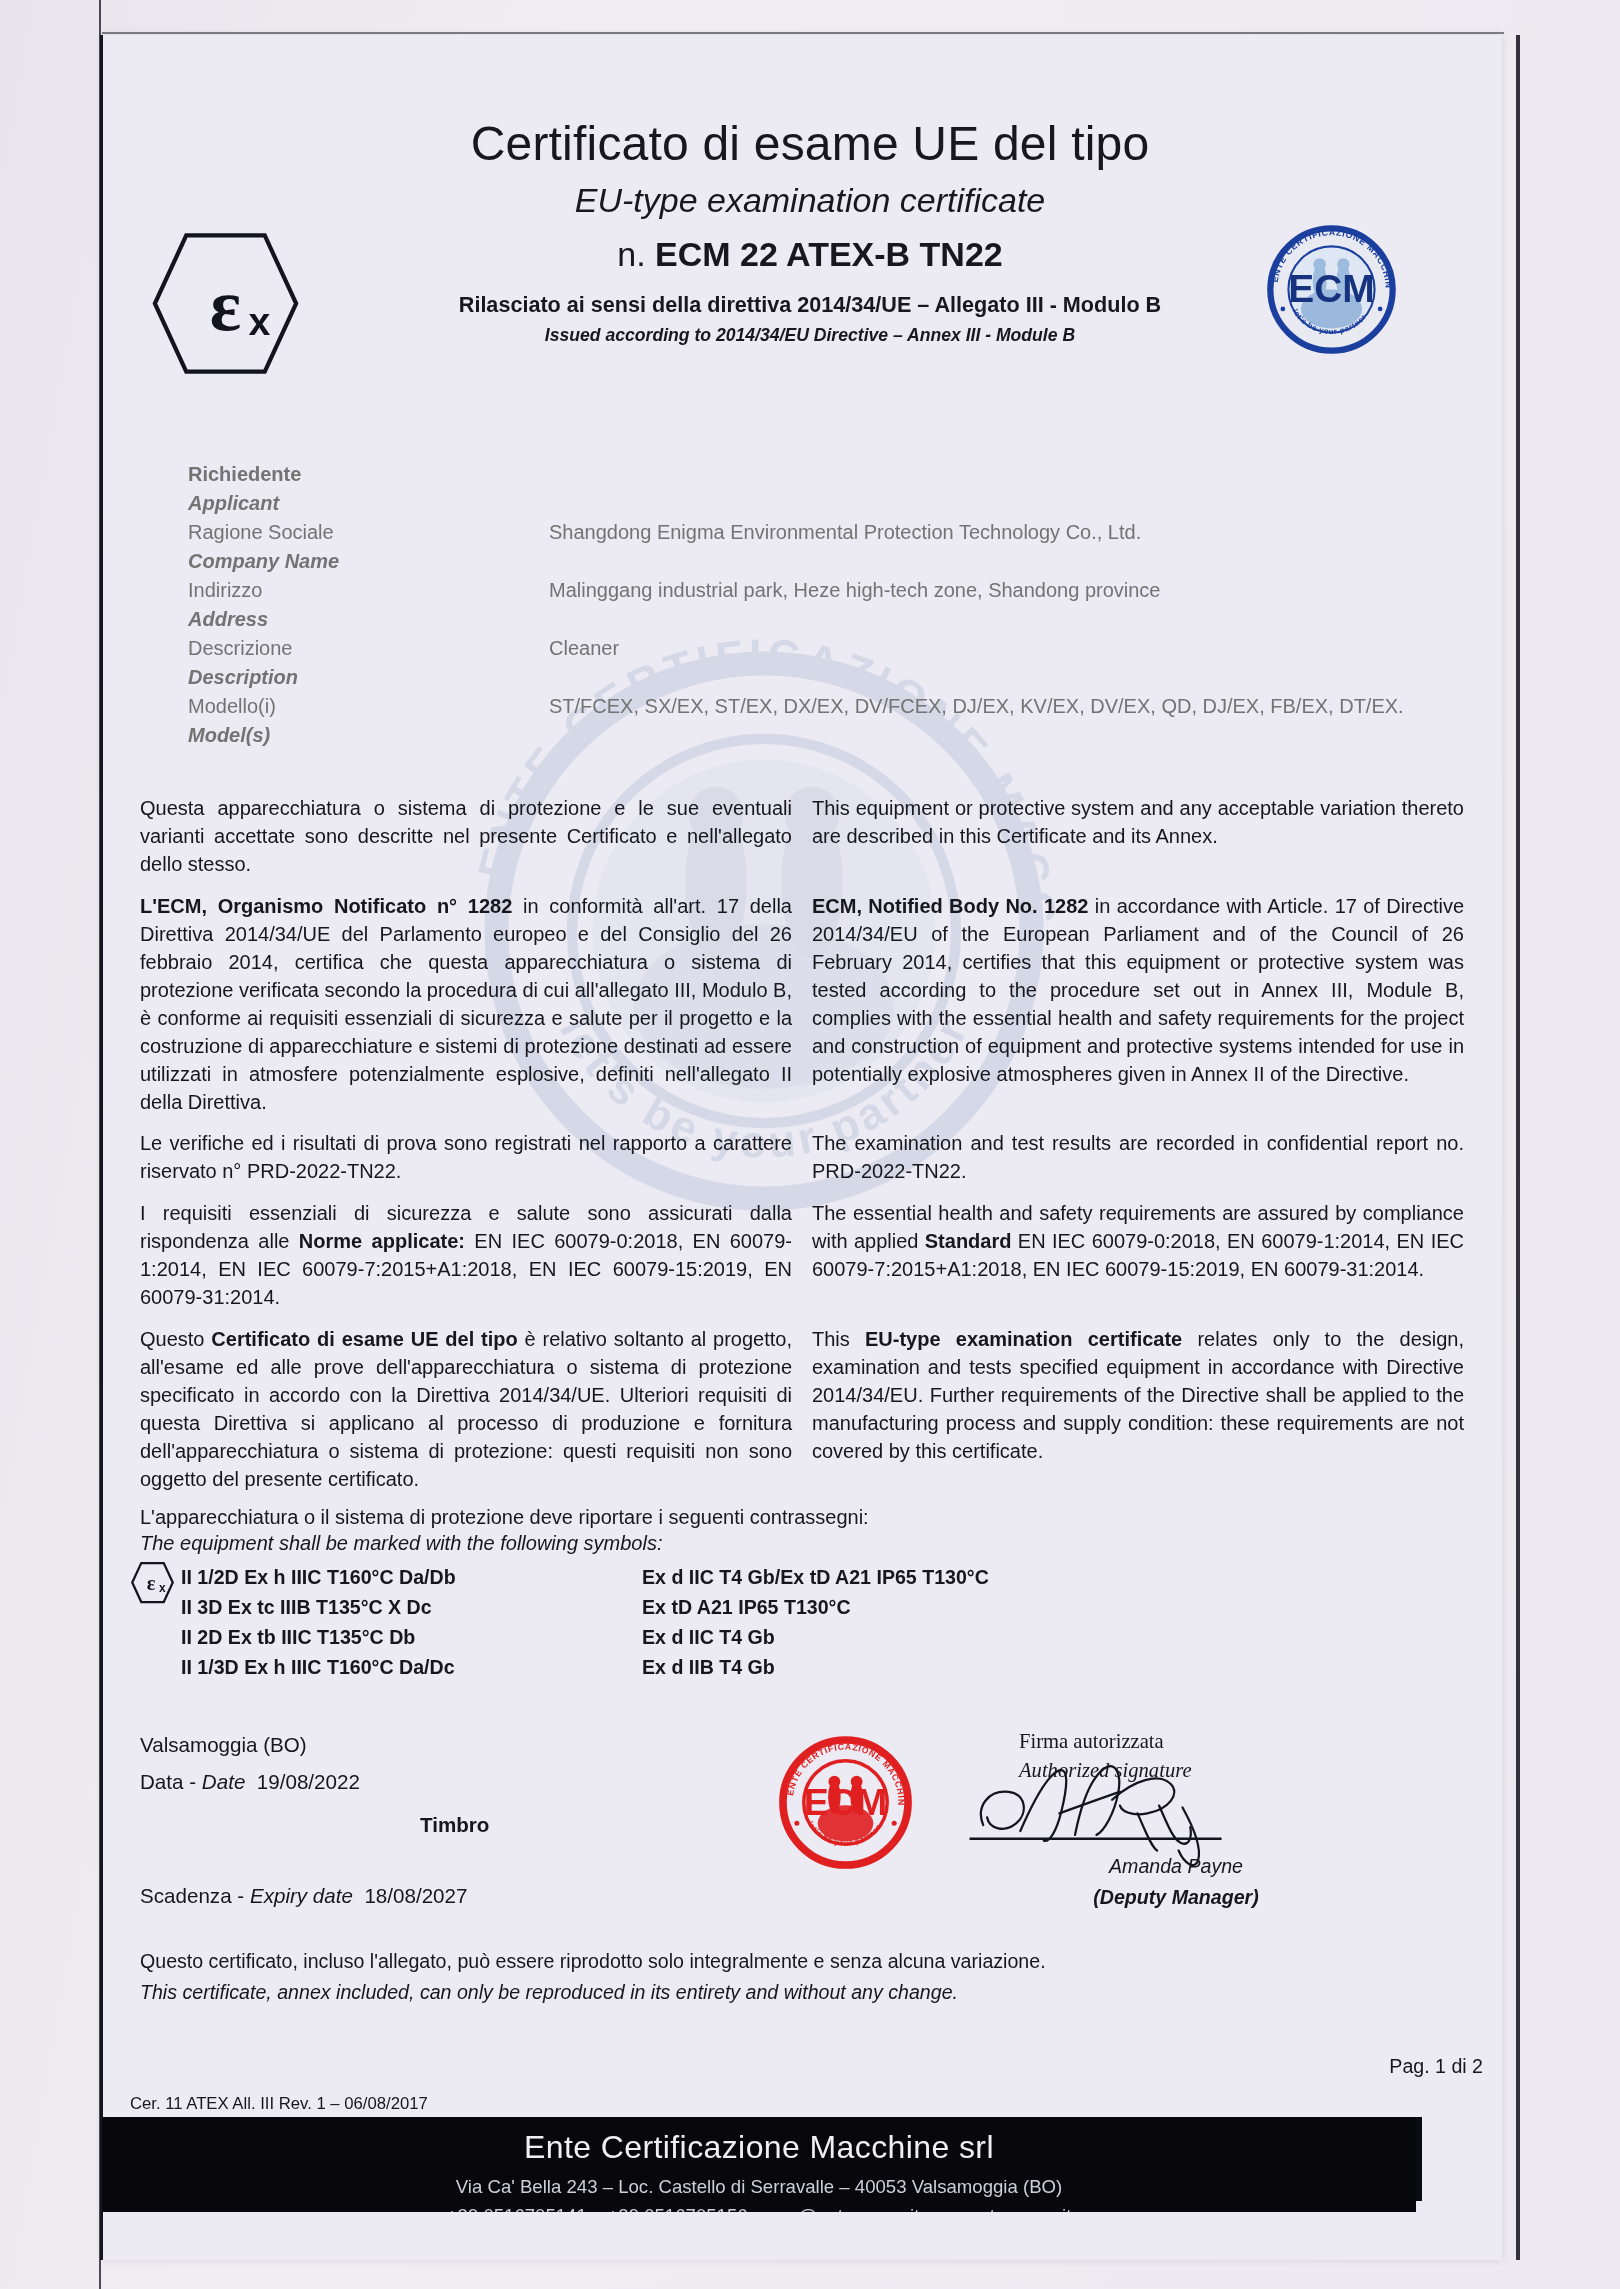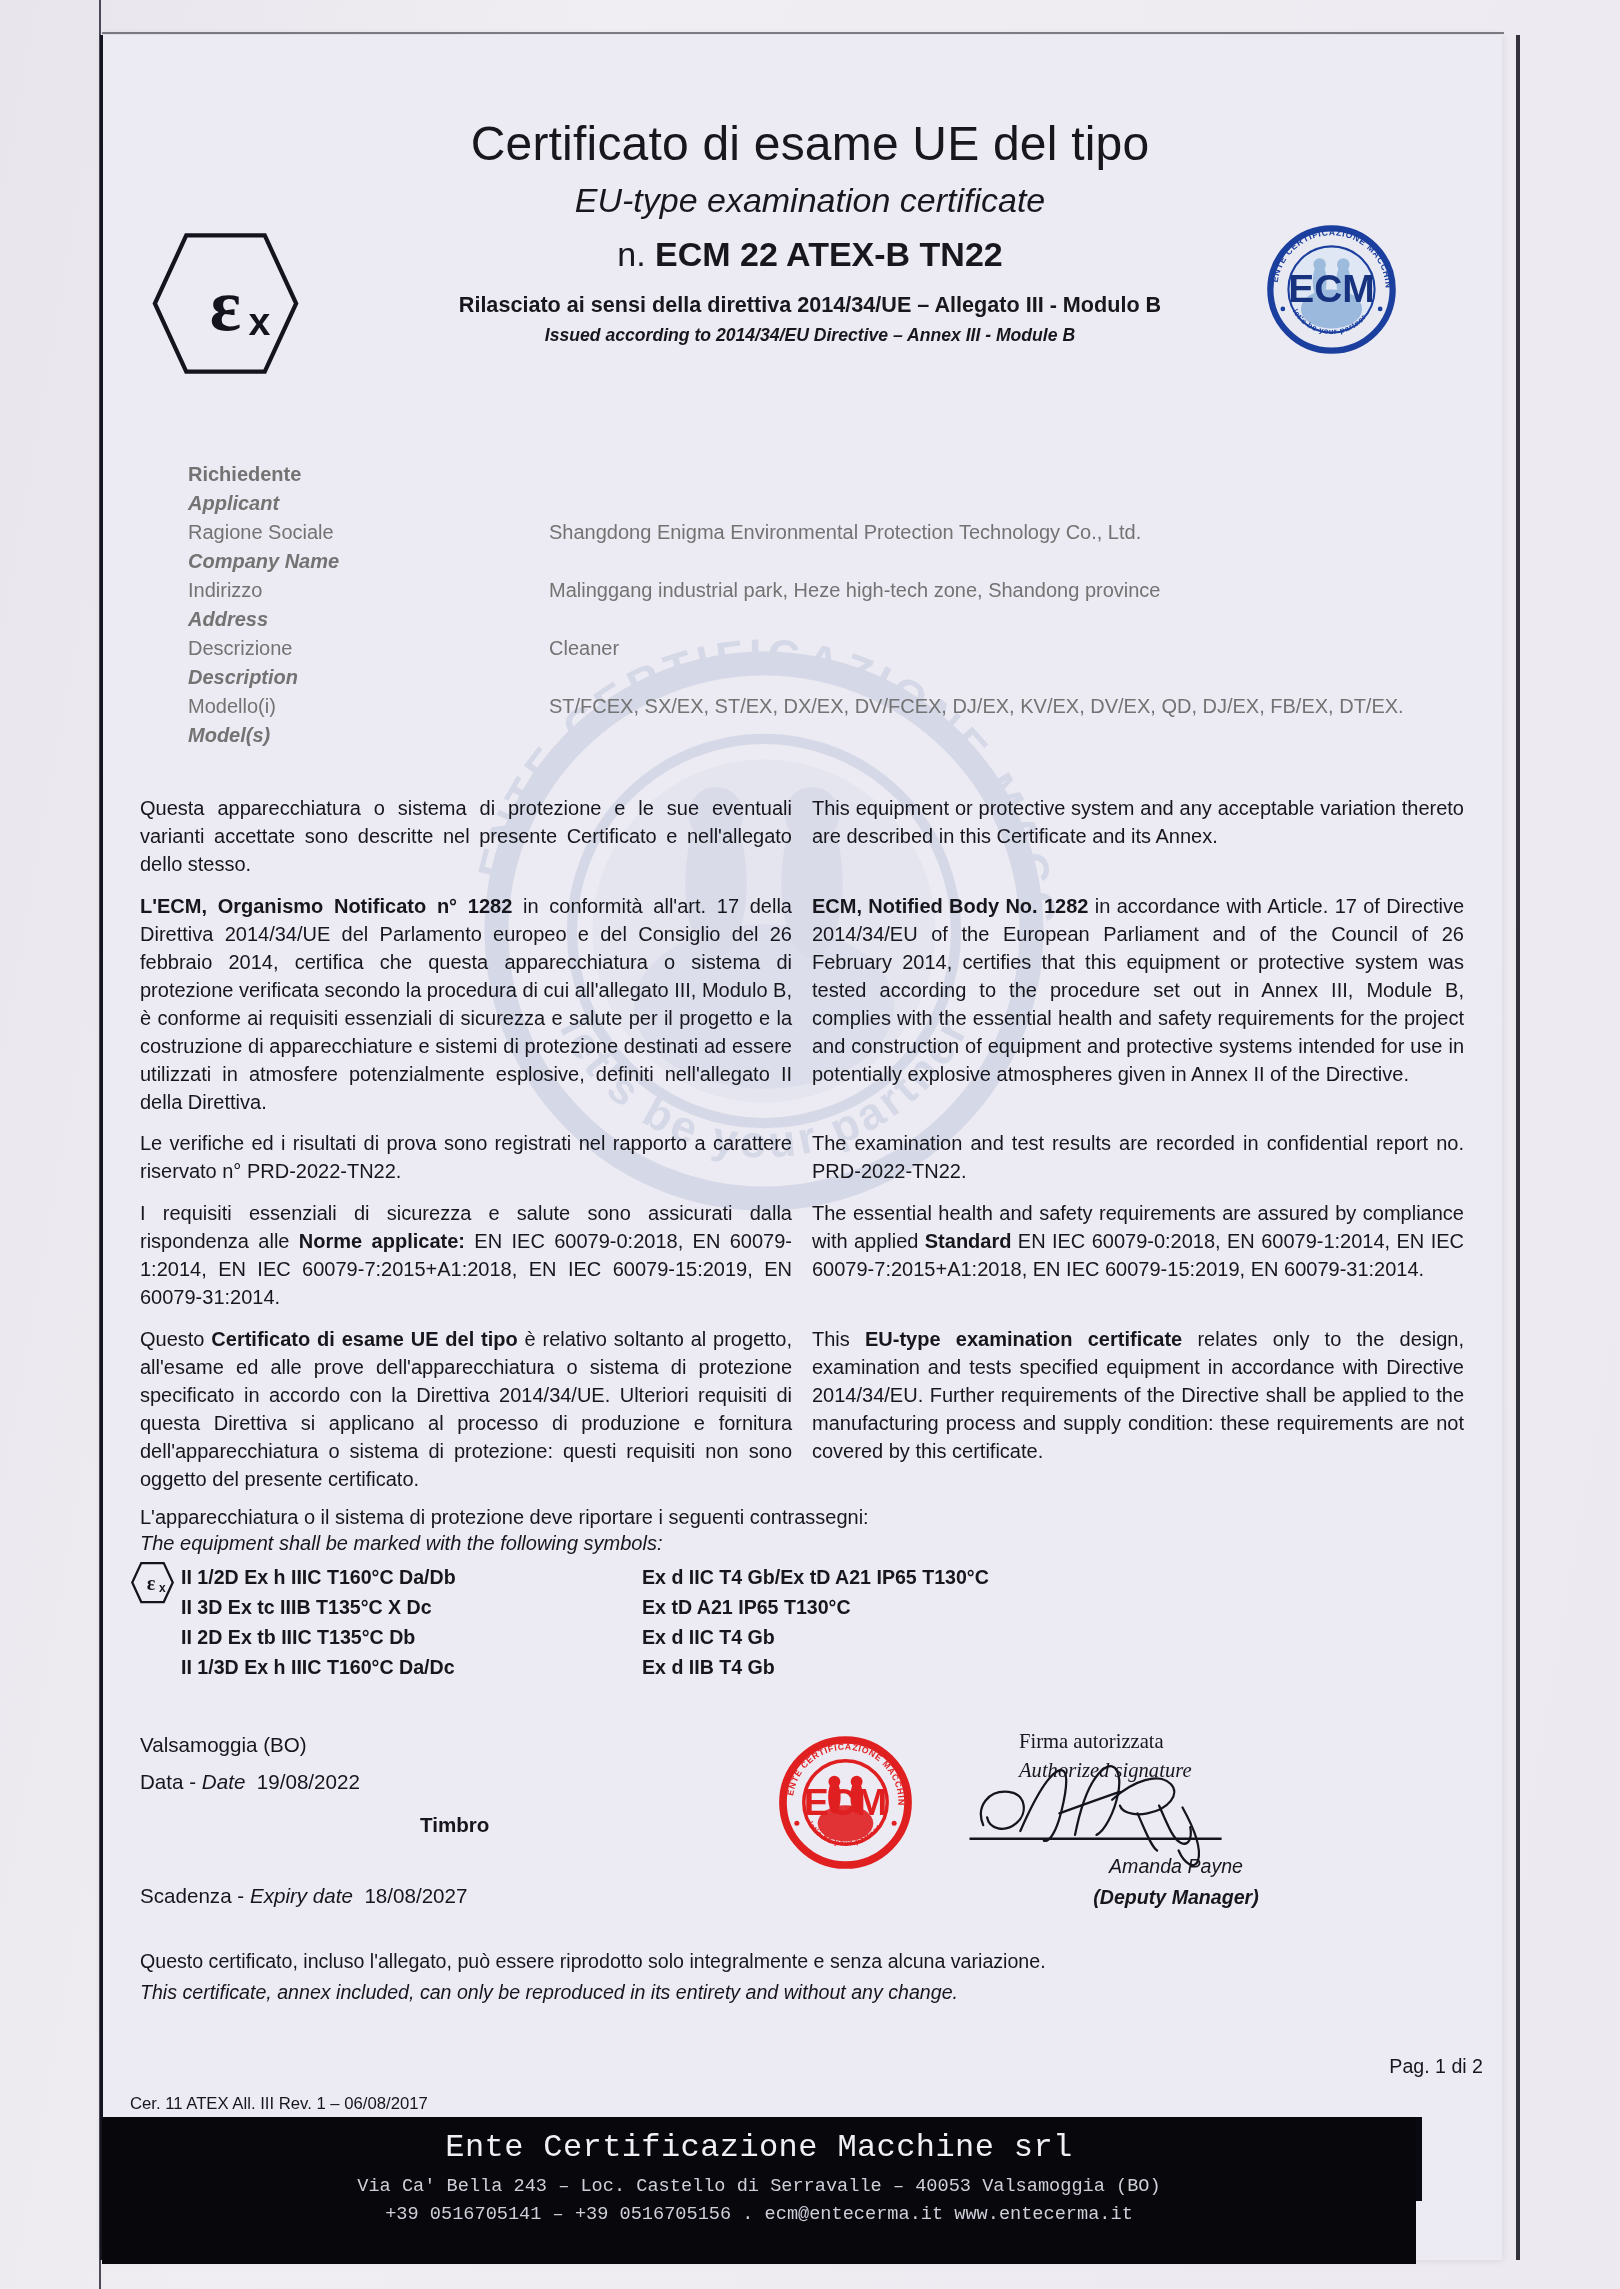--- a/index.html
+++ b/index.html
@@ -273,26 +273,25 @@
     font-size: 16.7px;
     color: #16161c;
   }
 
   
   .footer {
     position: absolute;
     left: 102px;
     top: 2117px;
     width: 1314px;
-    height: 147px;
+    height: 95px;
     background: #07070c;
     text-align: center;
     color: #e9e9ef;
     overflow: hidden;
-    font-family: Liberation Mono, monospace;
   }
   .footer .fname {
     font-size: 32px;
     margin-top: 11.8px;
     letter-spacing: 0.4px;
     color: #f0f0f4;
   }
   .footer .faddr {
     font-size: 18.6px;
     margin-top: 9.8px;

